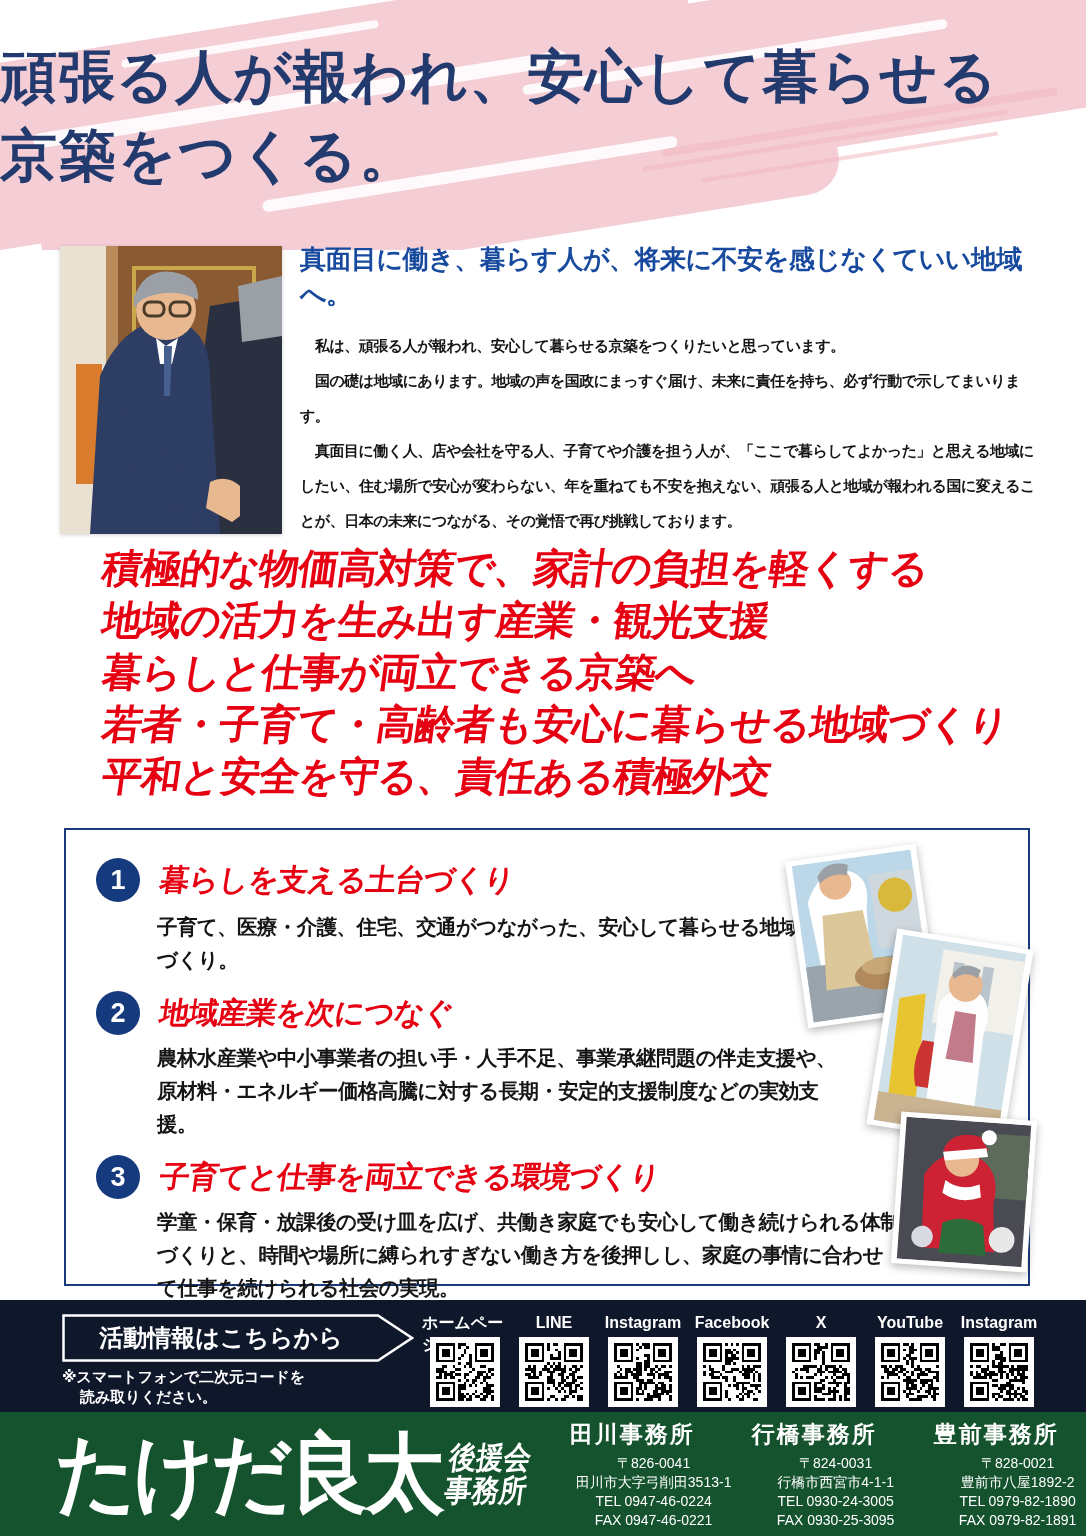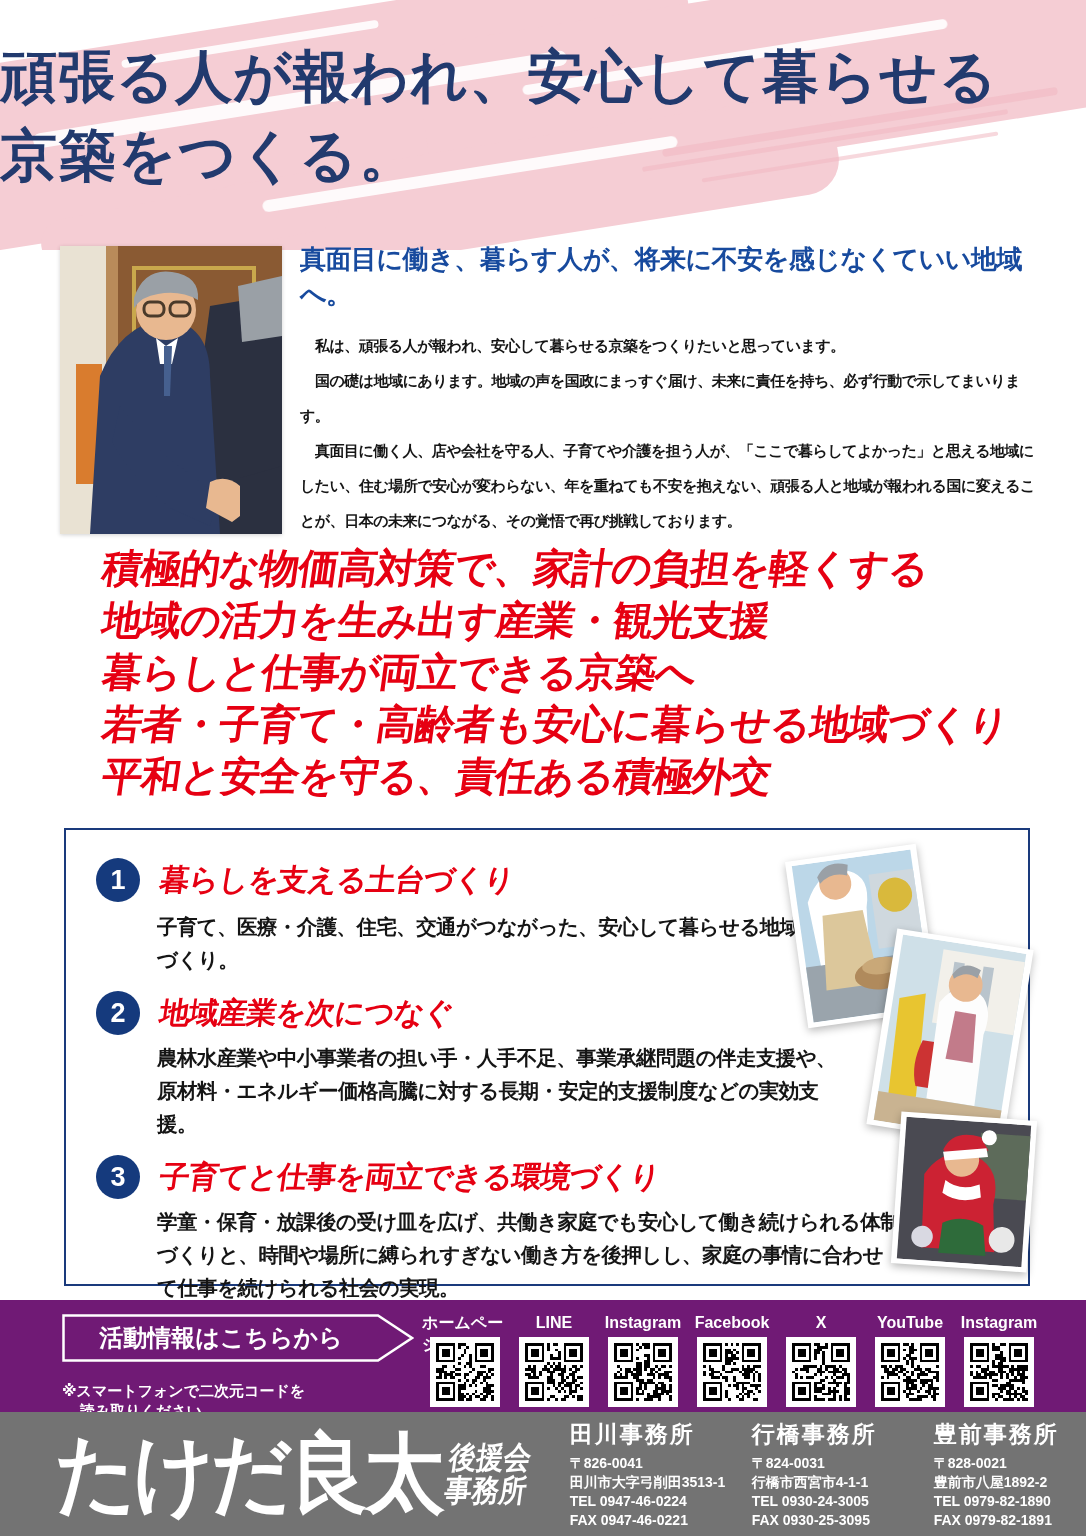--- a/index.html
+++ b/index.html
@@ -43,48 +43,48 @@
                letter-spacing:-0.6px;}
   .w1{width:660px;margin-top:8px;} .w2{width:680px;} .w3{width:745px;} .w4{width:745px;}
 
   .snap{position:absolute;background:#fff;padding:5px;box-shadow:0 3px 8px rgba(0,0,0,.28);}
   .snap svg{display:block;width:100%;height:100%;}
   .snap-a{left:730px;top:22px;width:122px;height:158px;transform:rotate(-8deg);}
   .snap-b{left:815px;top:108px;width:128px;height:188px;transform:rotate(9deg);}
   .snap-c{left:830px;top:286px;width:126px;height:142px;transform:rotate(4deg);}
 
   
-  .sns{position:absolute;top:1300px;left:0;width:1086px;height:112px;background:#701a75;
+  .sns{position:absolute;top:1300px;left:0;width:1086px;height:112px;background:#0f172a;
        color:#fff;display:flex;}
   .sns-left{flex:0 0 400px;padding:14px 0 0 62px;box-sizing:border-box;}
   .cta-wrap{position:relative;width:352px;height:48px;}
   .cta-wrap svg{position:absolute;top:0;left:0;width:100%;height:100%;}
   .cta-text{position:absolute;top:0;left:0;width:318px;height:48px;display:flex;align-items:center;
             justify-content:center;font-size:24px;font-weight:900;letter-spacing:0;}
-  .sns-note{margin-top:19px;font-size:15px;font-weight:700;line-height:20px;}
+  .sns-note{margin-top:5px;font-size:15px;font-weight:700;line-height:20px;}
   .sns-note .ind{padding-left:1.2em;}
   .qr-row{flex:1;display:flex;justify-content:space-between;padding:12px 44px 0 8px;}
   .qr-col{display:flex;flex-direction:column;align-items:center;width:86px;}
   .qr-label{font-size:16px;font-weight:700;height:22px;line-height:22px;}
   .qr-tile{margin-top:3px;width:70px;height:70px;background:#fff;display:flex;align-items:center;
            justify-content:center;}
   .qr-code{width:58px;height:58px;}
   .qr-code svg{display:block;width:100%;height:100%;}
 
   
-  .offices{position:absolute;top:1412px;left:0;width:1086px;height:124px;background:#737373;
+  .offices{position:absolute;top:1412px;left:0;width:1086px;height:124px;background:#14532d;
            color:#fff;display:flex;align-items:center;}
   .kouenkai-name{margin-left:55px;font-size:80px;font-weight:900;letter-spacing:-4px;line-height:1;
                  white-space:nowrap;transform:scaleY(1.08);}
   .name-suffix{margin-left:6px;font-size:31px;font-weight:900;line-height:1.08;
                transform:skewX(-8deg) scaleX(.88);transform-origin:left center;white-space:nowrap;}
   .office-cols{display:flex;margin-left:30px;gap:14px;}
   .office-col{width:168px;}
   .office-name{font-size:23px;font-weight:900;letter-spacing:2px;margin-bottom:4px;white-space:nowrap;}
-  .office-line{font-size:14px;font-weight:700;line-height:19px;letter-spacing:0;white-space:nowrap;}
+  .office-line{font-size:14px;font-weight:400;line-height:19px;letter-spacing:0;white-space:nowrap;text-align:center;}
 </style>
 </head>
 <body>
 
 <div class="page">
 
   <div class="hero">
     <svg class="brush" viewBox="0 0 1086 250" preserveAspectRatio="none">
       <g fill="#f5cdd4">
         <rect x="-120" y="18" width="820" height="185" rx="45" transform="rotate(-9 290 110)"></rect>

